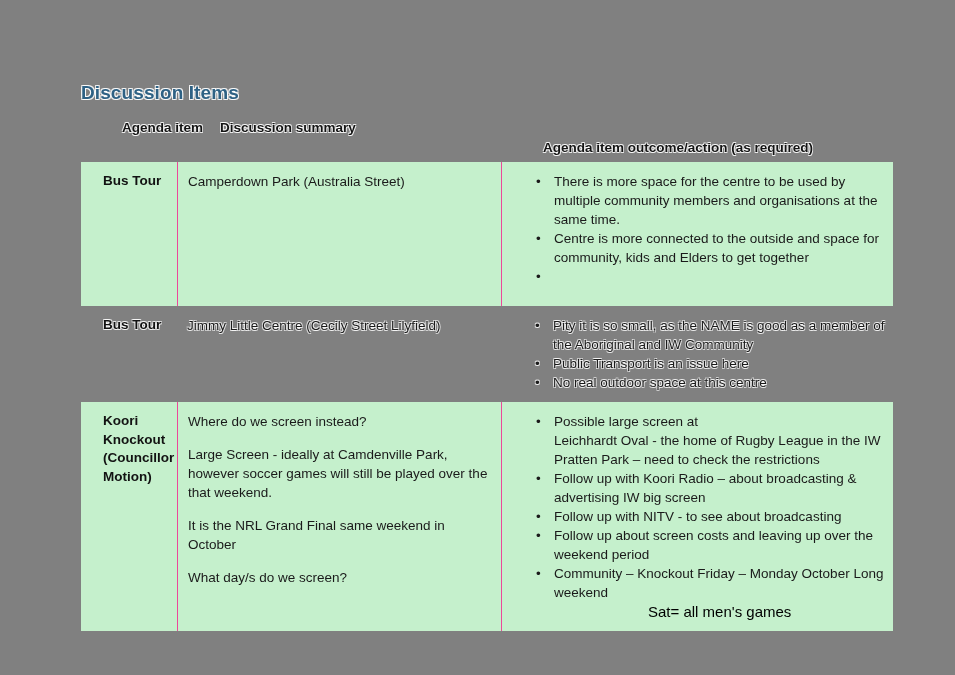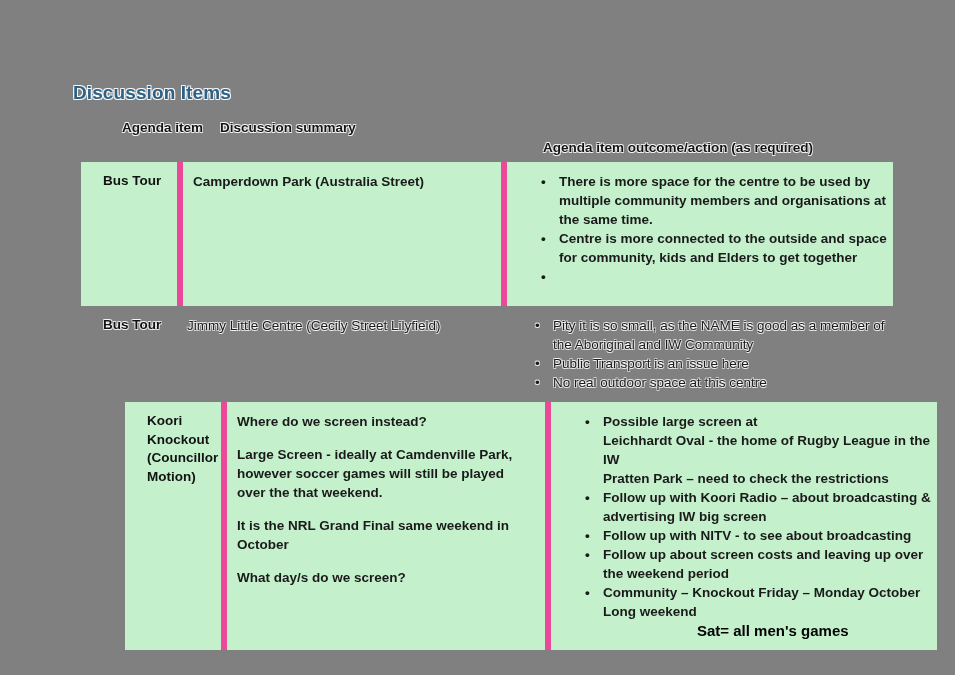--- a/index.html
+++ b/index.html
@@ -16,21 +16,21 @@
 
   .page {
     position: relative;
     width: 955px;
     height: 675px;
   }
 
   
   .doc-title {
     position: absolute;
-    left: 73px;
+    left: 81px;
     top: 82px;
     font-size: 19px;
     font-weight: 700;
     color: #2e6184;
     letter-spacing: 0.1px;
     text-shadow:
       -1px -1px 0 rgba(255,255,255,0.85),
        1px -1px 0 rgba(255,255,255,0.85),
       -1px  1px 0 rgba(255,255,255,0.85),
        1px  1px 0 rgba(255,255,255,0.85);
@@ -84,22 +84,21 @@
   
   .row-green {
     background: #c5f0cc;
   }
   .row-gray {
     background: transparent;
   }
 
   .row-green .col-2,
   .row-green .col-3 {
-    border-left: 6px solid #ec4899;
-    font-weight: bold;
+    border-left: 1px solid #ec4899;
   }
 
   .row-body .col-1 { padding-left: 22px; padding-right: 6px; }
   .row-body .col-2 { padding-left: 10px; padding-right: 12px; }
   .row-body .col-3 { padding-left: 6px; padding-right: 6px; }
 
   .agenda-label {
     font-size: 13.5px;
     font-weight: 700;
     color: #121212;
@@ -163,21 +162,21 @@
 
   .trailing-note {
     font-size: 15px;
     color: #000000;
     line-height: 19px;
     padding-left: 140px;
   }
 
   .row-1-inner { min-height: 144px; }
   .row-2-inner { min-height: 88px; }
-  .row-3-inner { min-height: 214px; margin-left: 44px; }
+  .row-3-inner { min-height: 214px; }
 </style>
 </head>
 <body>
 
 <div class="page">
 
   <div class="doc-title">Discussion Items</div>
 
   <div class="table">
 

